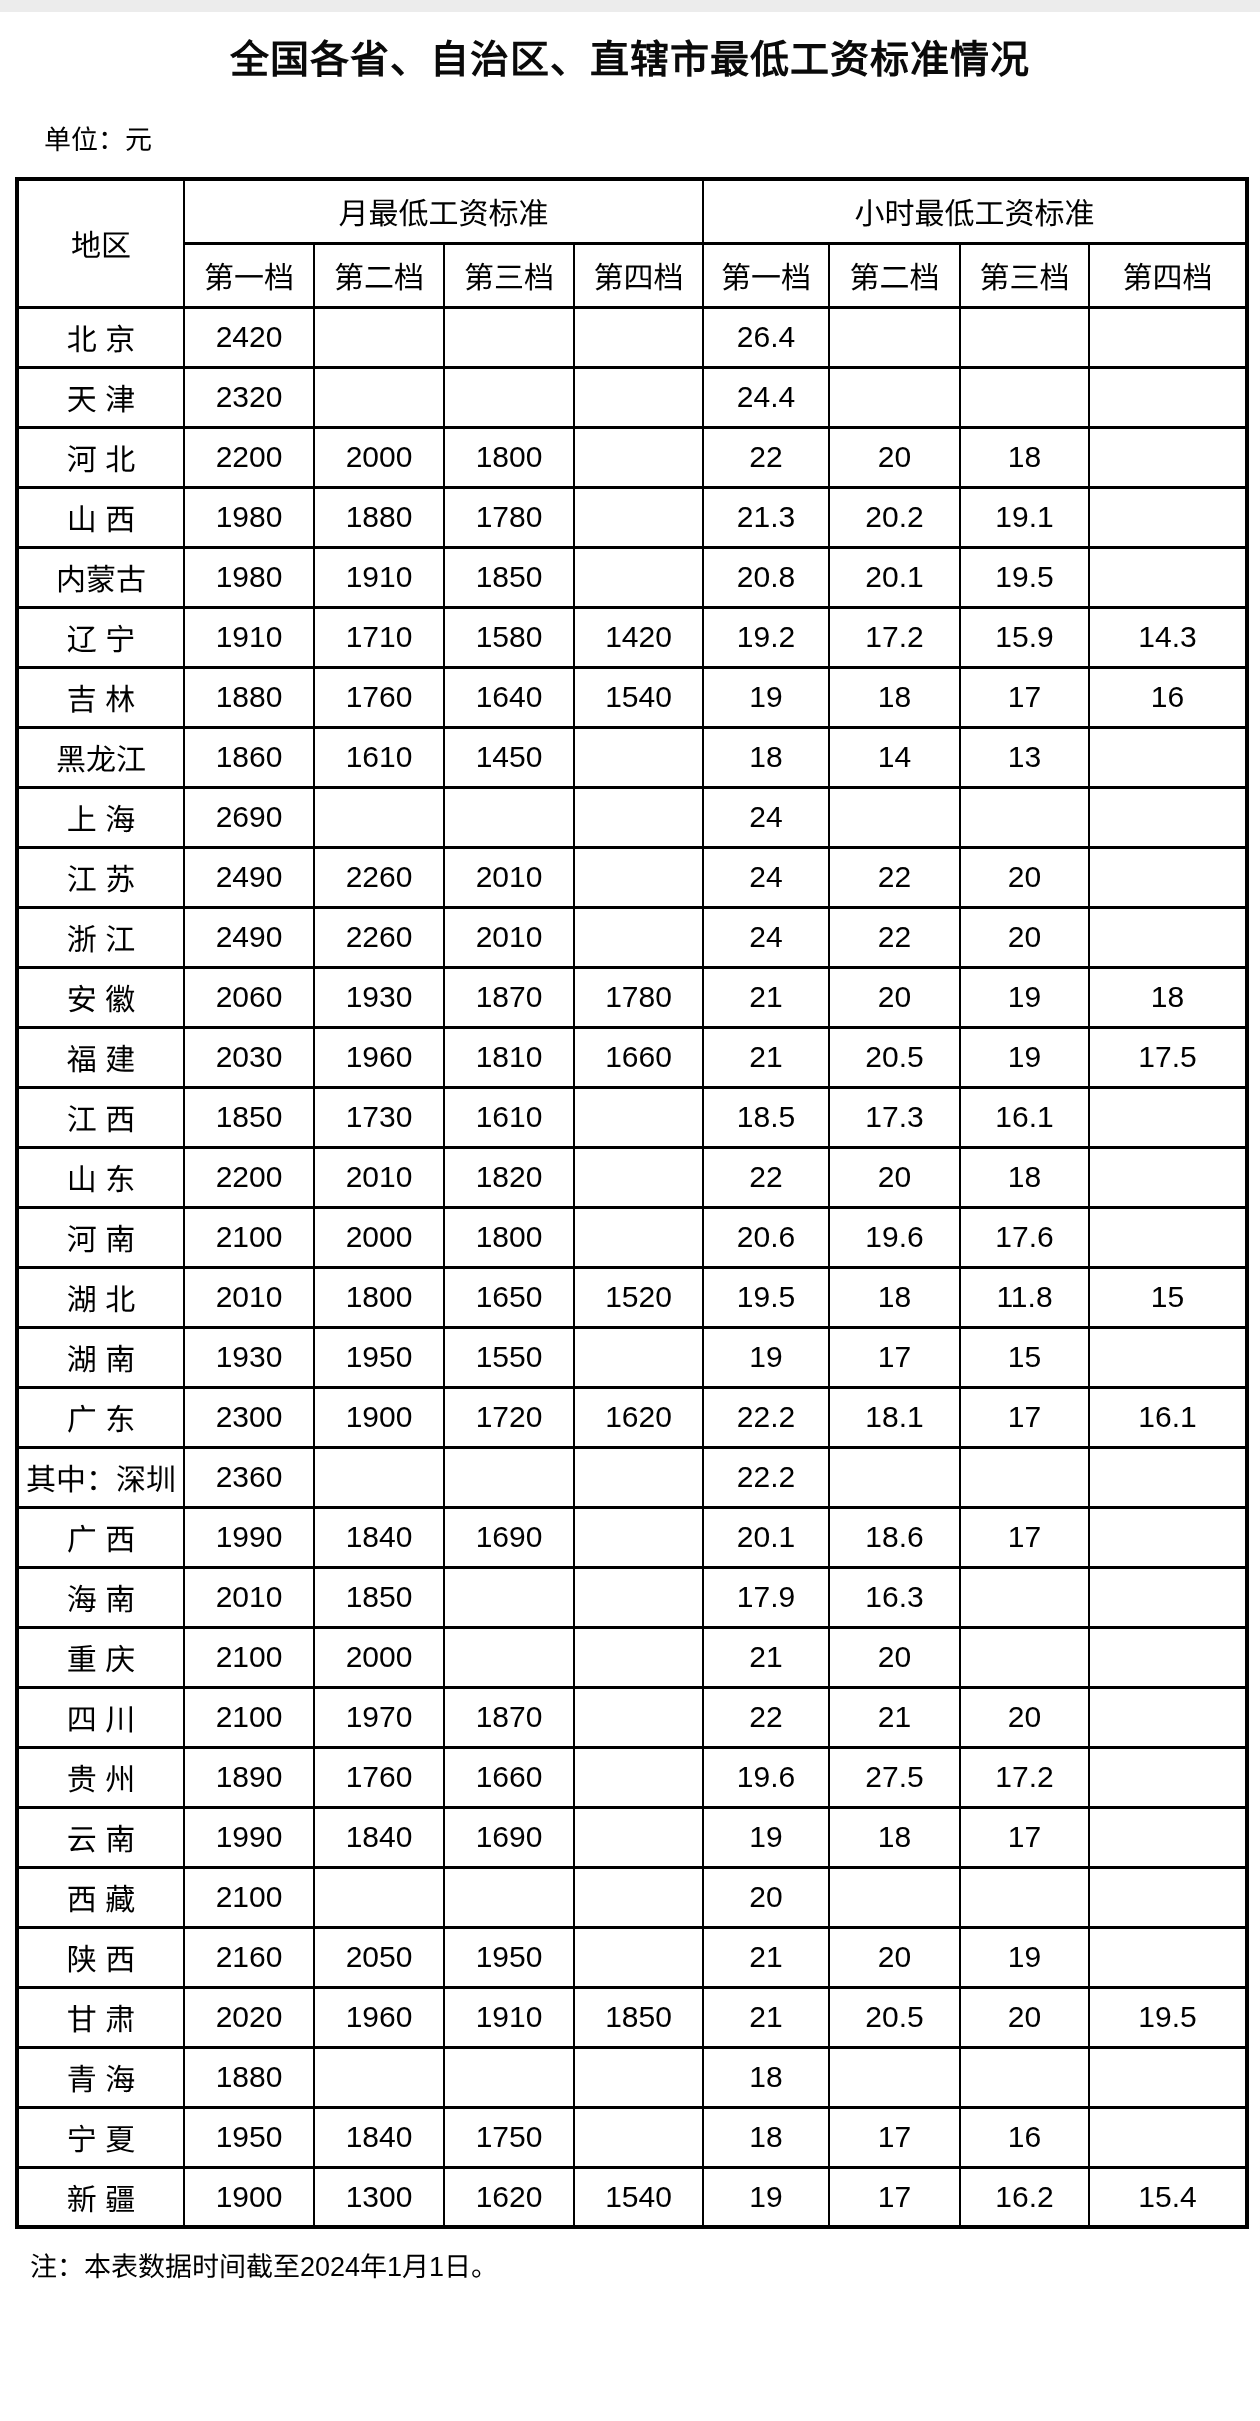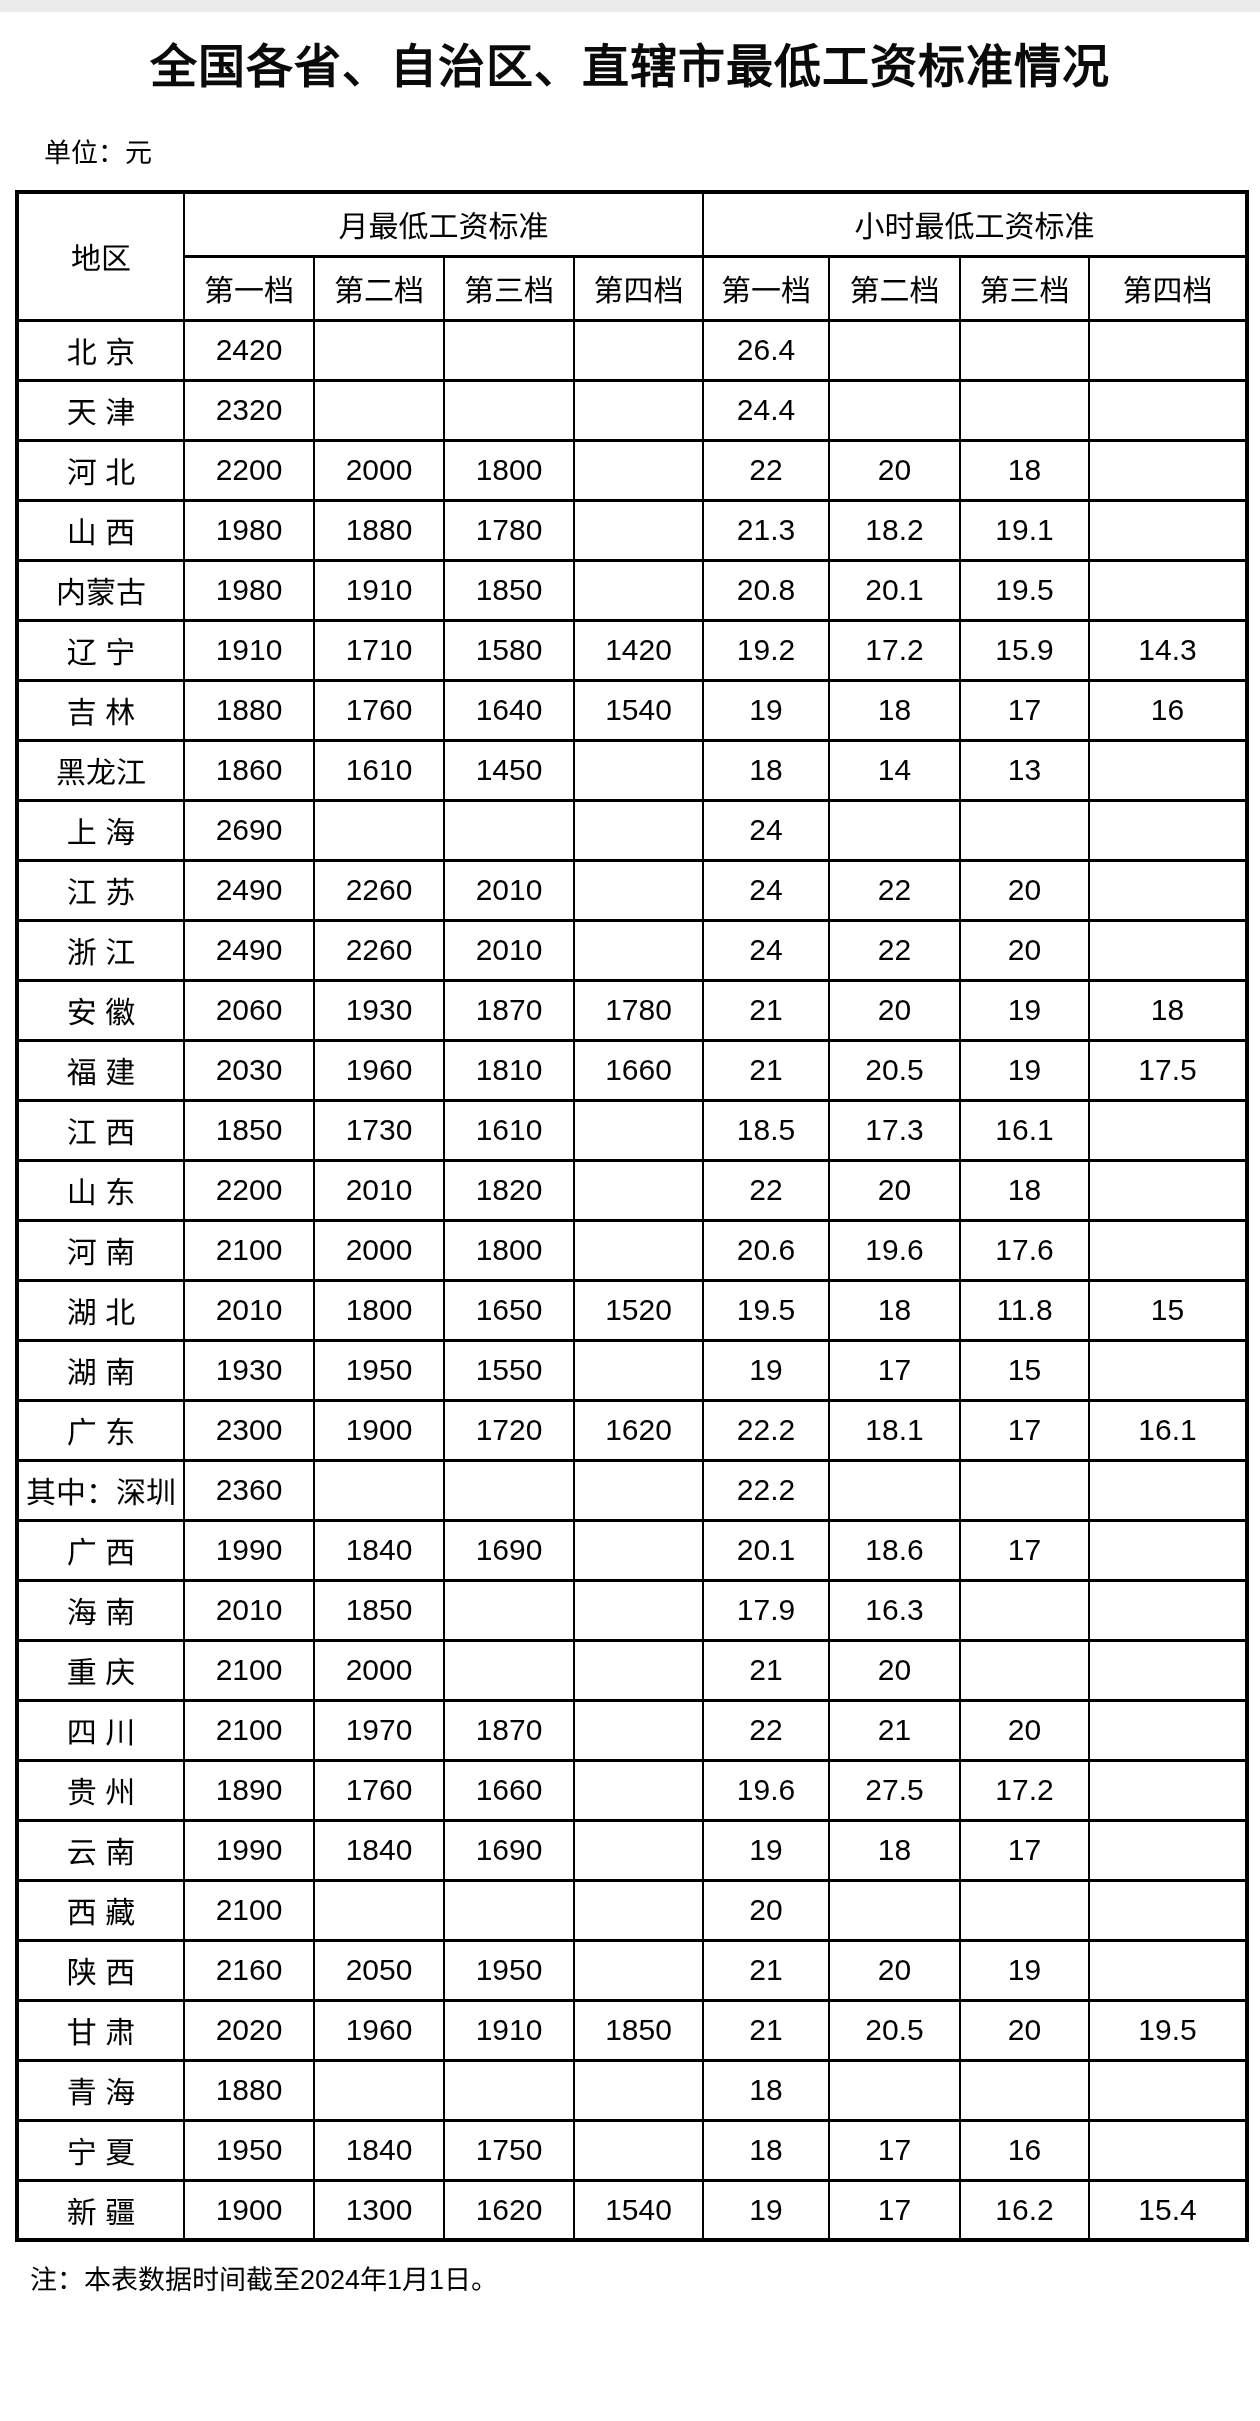--- a/index.html
+++ b/index.html
@@ -11,21 +11,21 @@
     color: #000;
     overflow: hidden;
   }
   .top-strip {
     width: 100%; height: 12px;
     background: #ececec;
   }
   .doc-title {
     margin: 16px 0 0 0;
     text-align: center;
-    font-size: 47px;
+    font-size: 39px;
     font-weight: 700;
     letter-spacing: 1px;
     color: #0a0a0a;
   }
   .unit-label {
     margin: 34px 5px 0 44px;
     font-size: 27px;
     font-weight: 400;
   }
   table.wage-table {
@@ -128,21 +128,21 @@
         <td>18</td>
         <td></td>
       </tr>
       <tr>
         <td class="region-cell">山 西</td>
         <td>1980</td>
         <td>1880</td>
         <td>1780</td>
         <td></td>
         <td>21.3</td>
-        <td>18.2</td>
+        <td>20.2</td>
         <td>19.1</td>
         <td></td>
       </tr>
       <tr>
         <td class="region-cell">内蒙古</td>
         <td>1980</td>
         <td>1910</td>
         <td>1850</td>
         <td></td>
         <td>20.8</td>

